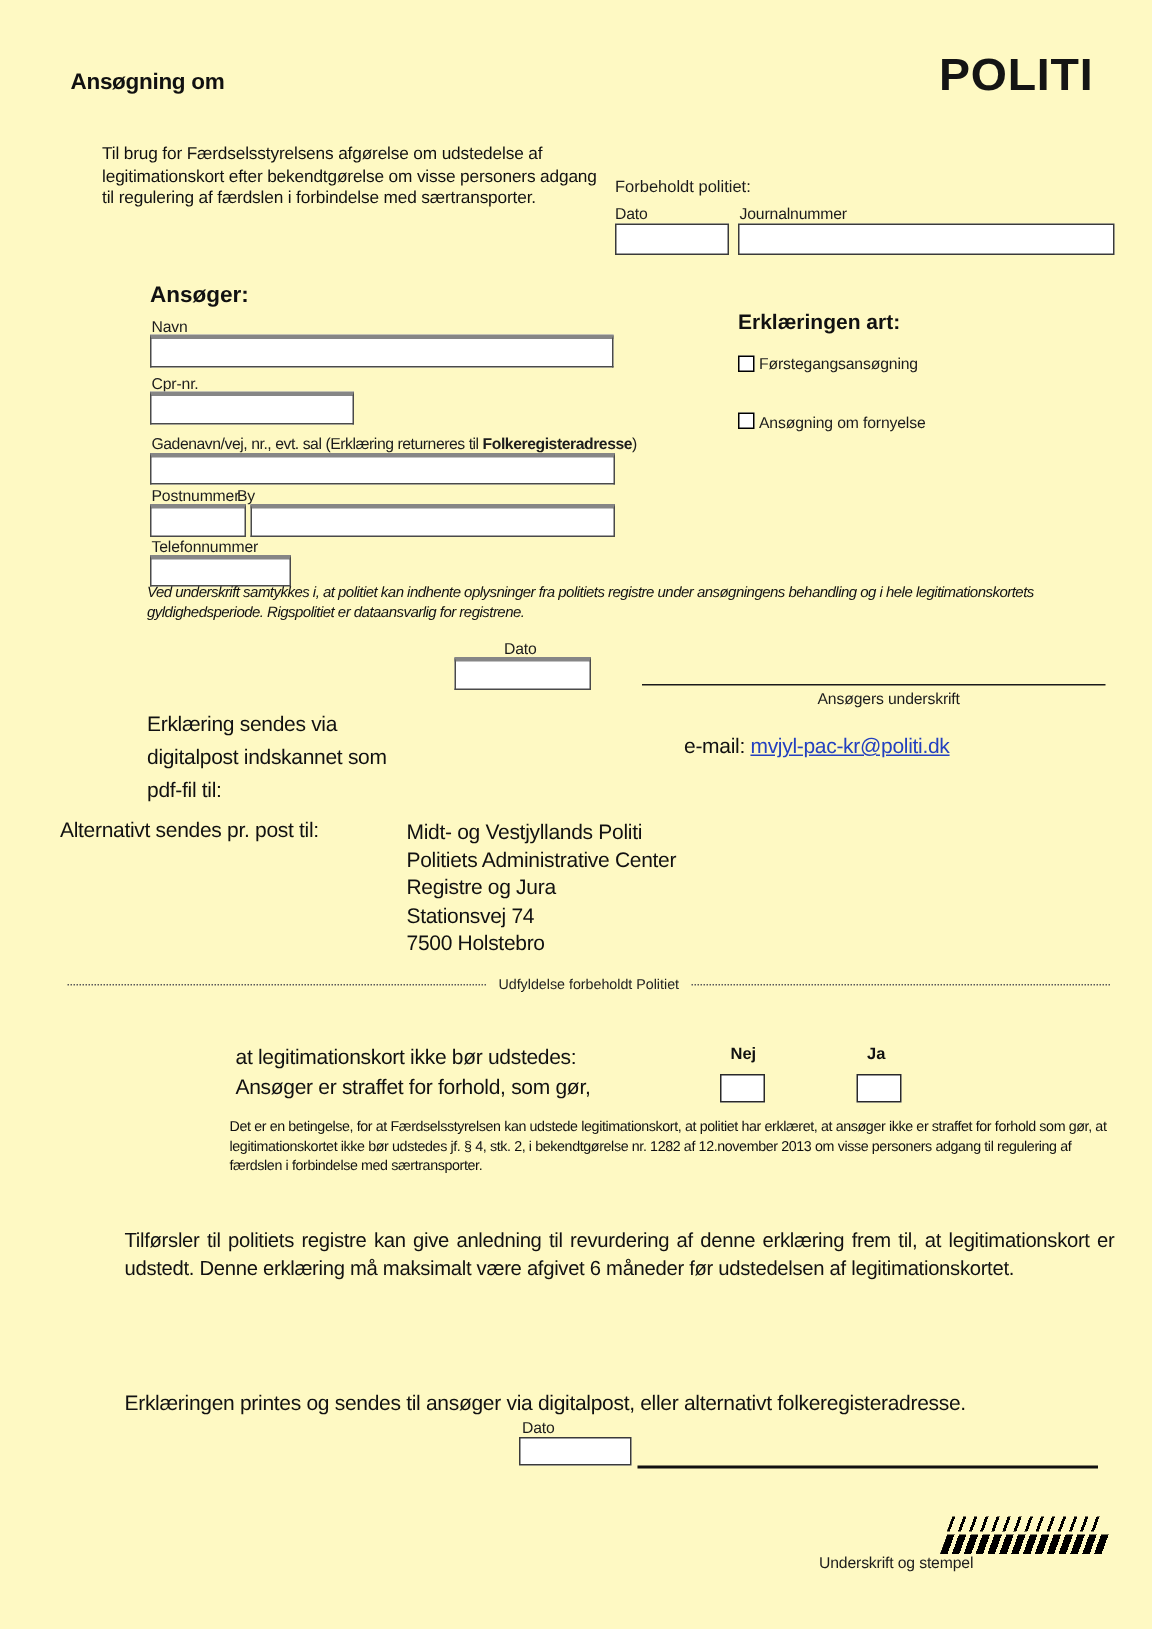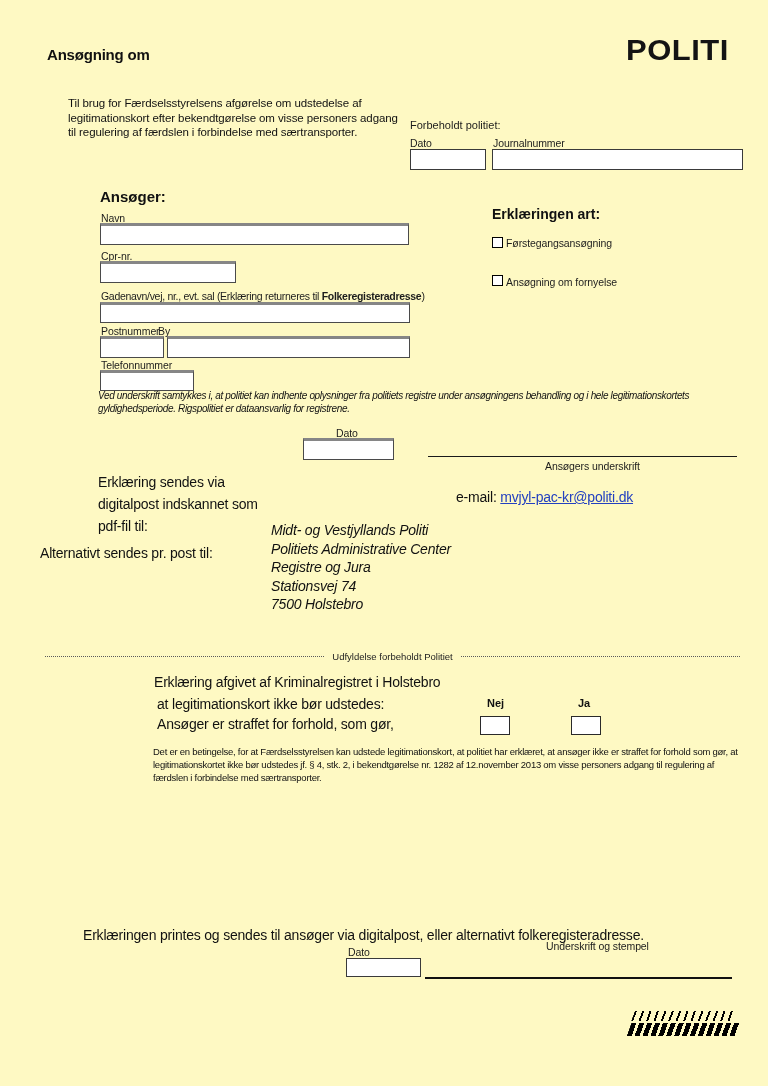--- a/index.html
+++ b/index.html
@@ -104,49 +104,49 @@
 
   <div class="abs lbl" style="left:336px; top:427px;">Dato</div>
   <input class="f3d" style="left: 303px; top: 438px; width: 91px; height: 22px;">
   <div class="abs sigline1" style="left:428px; top:456px; width:309px;"></div>
   <div class="abs lbl" style="left:545px; top:460px;">Ansøgers underskrift</div>
 
   <div class="abs body13" style="left:98px; top:471px; width:178px; line-height:22px;">Erklæring sendes via digitalpost indskannet som pdf-fil til:</div>
   <div class="abs body13" style="left:456px; top:489px;"><span>e-mail: </span><span class="email-link" style="color:#2340c0;">mvjyl-pac-kr@politi.dk</span></div>
 
   <div class="abs body13" style="left:40px; top:545px;">Alternativt sendes pr. post til:</div>
-  <div class="abs body13" style="left:271px; top:521px; line-height:18.5px;font-style:italic;">
+  <div class="abs body13" style="left:271px; top:545px; line-height:18.5px;">
     <div>Midt- og Vestjyllands Politi</div>
     <div>Politiets Administrative Center</div>
     <div>Registre og Jura</div>
     <div>Stationsvej 74</div>
     <div>7500 Holstebro</div>
   </div>
 
   <div class="abs divider-wrap" style="left:45px; top:651px; width:695px;">
     <div class="divider-line"></div>
     <div class="divider-text">Udfyldelse forbeholdt Politiet</div>
     <div class="divider-line"></div>
   </div>
 
-  <div class="abs body13" style="left:154px; top:674px;">Erklæring afgivet af Kriminalregistret i Holstebro</div>
   <div class="abs body13" style="left:157px; top:695px; line-height:19.5px;">
     <div>at legitimationskort ikke bør udstedes:</div>
     <div>Ansøger er straffet for forhold, som gør,</div>
   </div>
   <div class="abs nejja" style="left:487px; top:697px;">Nej</div>
   <div class="abs nejja" style="left:578px; top:697px;">Ja</div>
   <div class="answerbox" style="left:480px; top:716px;"></div>
   <div class="answerbox" style="left:571px; top:716px;"></div>
 
   <div class="abs fineprint" style="left:153px; top:745px; width:596px;">Det er en betingelse, for at Færdselsstyrelsen kan udstede legitimationskort, at politiet har erklæret, at ansøger ikke er straffet for forhold som gør, at legitimationskortet ikke bør udstedes jf. § 4, stk. 2, i bekendtgørelse nr. 1282 af 12.november 2013 om visse personers adgang til regulering af færdslen i forbindelse med særtransporter.</div>
 
+  <div class="abs para-justify" style="left:83px; top:818px; width:660px;">Tilførsler til politiets registre kan give anledning til revurdering af denne erklæring frem til, at legitimationskort er udstedt. Denne erklæring må maksimalt være afgivet 6 måneder før udstedelsen af legitimationskortet.</div>
   <div class="abs body13" style="left:83px; top:890px; width:680px;margin-top:37px;">Erklæringen printes og sendes til ansøger via digitalpost, eller alternativt folkeregisteradresse.</div>
 
   <div class="abs lbl" style="left:348px; top:946px;">Dato</div>
   <input class="fplain" style="left: 346px; top: 958px; width: 75px; height: 19px;">
   <div class="abs sigline2" style="left:425px; top:977px; width:307px;"></div>
-  <div class="abs lbl" style="left:546px; top:940px;">Underskrift og stempel</div>
+  <div class="abs lbl" style="left:546px; top:1036px;">Underskrift og stempel</div>
 
   <div class="barcode-thin"></div>
   <div class="barcode-thick"></div>
 
 </div>
 
 </body></html>

